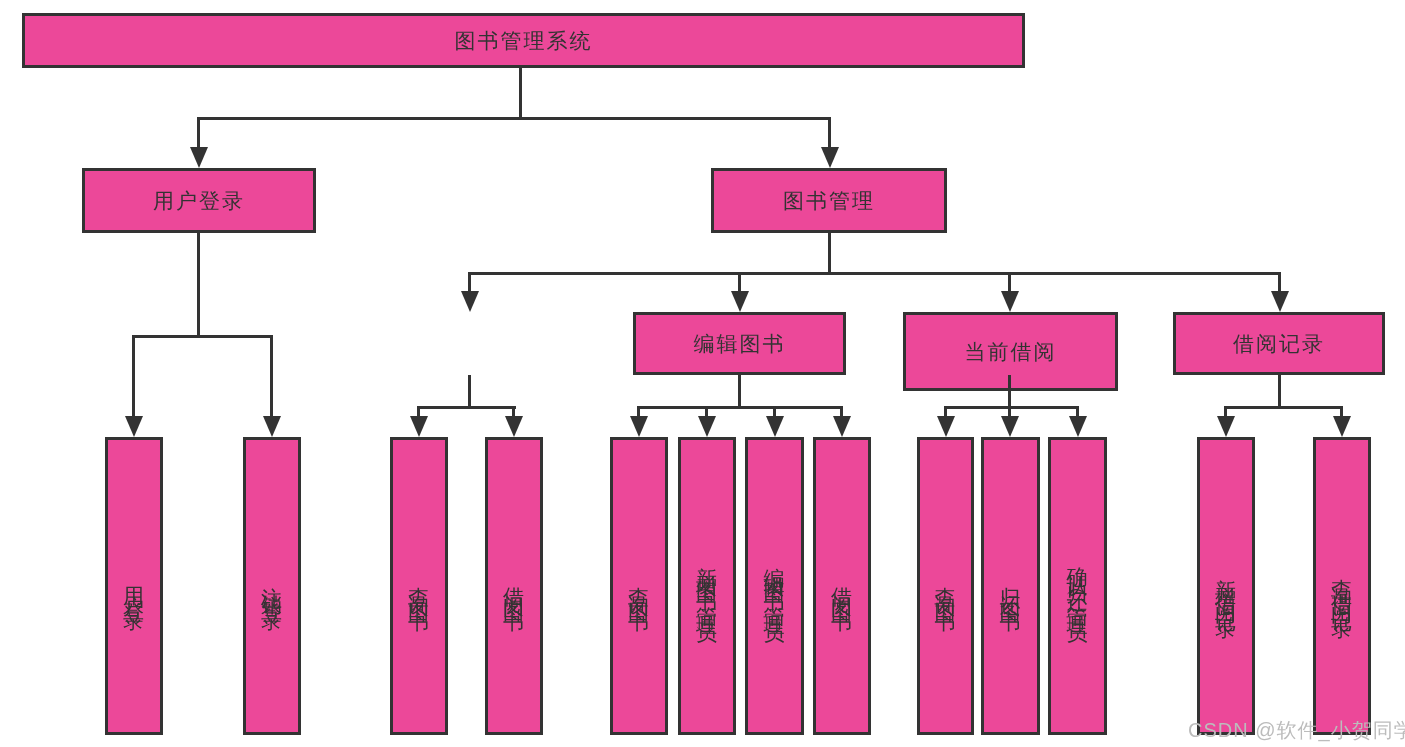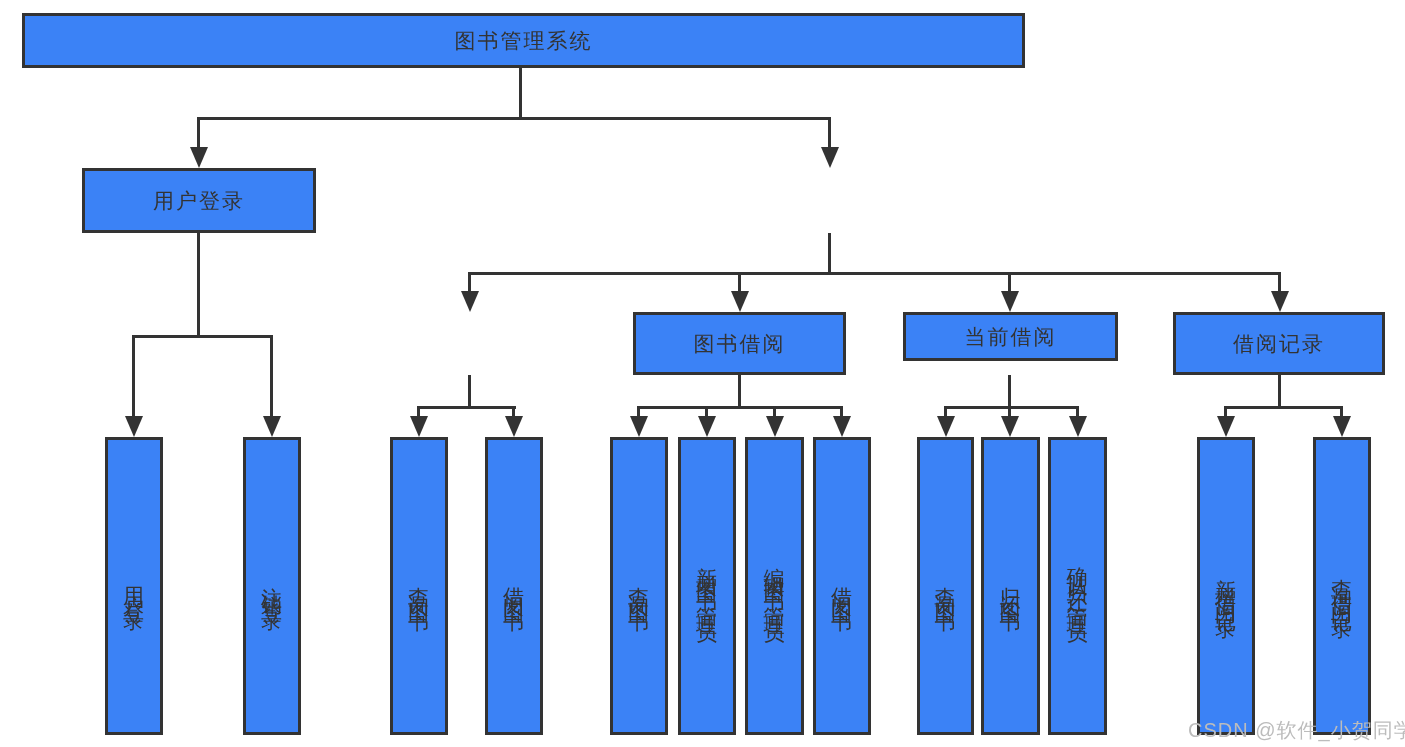--- a/index.html
+++ b/index.html
@@ -8,21 +8,21 @@
     width: 1405px;
     height: 747px;
     background: #ffffff;
     overflow: hidden;
     font-family: "Liberation Sans", "DejaVu Sans", sans-serif;
   }
   .box {
     position: absolute;
     box-sizing: border-box;
     border: 3px solid #333333;
-    background: #3b82f6;
+    background: #ec4899;
     display: flex;
     align-items: center;
     justify-content: center;
     color: #333333;
     font-size: 21px;
     letter-spacing: 2px;
   }
   .vbox span {
     writing-mode: vertical-rl;
     letter-spacing: 8px;
@@ -66,43 +66,46 @@
   <div class="vline" style="left:519px; top:68px; height:50px;"></div>
   <div class="hline" style="left:197px; top:117px; width:634px;"></div>
   <div class="vline" style="left:197px; top:117px; height:31px;"></div>
   <div class="arrow" style="left:190px; top:147px;"></div>
   <div class="vline" style="left:828px; top:117px; height:31px;"></div>
   <div class="arrow" style="left:821px; top:147px;"></div>
 
   <div class="box" style="left:82px; top:168px; width:234px; height:65px;">
     <span>用户登录</span>
   </div>
+  <div class="box" style="left:711px; top:168px; width:236px; height:65px;">
+    <span>图书管理</span>
+  </div>
 
   <div class="vline" style="left:197px; top:233px; height:105px;"></div>
   <div class="hline" style="left:132px; top:335px; width:141px;"></div>
   <div class="vline" style="left:132px; top:335px; height:82px;"></div>
   <div class="arrow" style="left:125px; top:416px;"></div>
   <div class="vline" style="left:270px; top:335px; height:82px;"></div>
   <div class="arrow" style="left:263px; top:416px;"></div>
 
   <div class="vline" style="left:828px; top:233px; height:42px;"></div>
   <div class="hline" style="left:468px; top:272px; width:813px;"></div>
   <div class="vline" style="left:468px; top:272px; height:20px;"></div>
   <div class="arrow" style="left:461px; top:291px;"></div>
   <div class="vline" style="left:738px; top:272px; height:20px;"></div>
   <div class="arrow" style="left:731px; top:291px;"></div>
   <div class="vline" style="left:1008px; top:272px; height:20px;"></div>
   <div class="arrow" style="left:1001px; top:291px;"></div>
   <div class="vline" style="left:1278px; top:272px; height:20px;"></div>
   <div class="arrow" style="left:1271px; top:291px;"></div>
 
   <div class="box" style="left:633px; top:312px; width:213px; height:63px;">
-    <span>图书借阅</span>
+    <span>编辑图书</span>
   </div>
-  <div class="box" style="left:903px; top:312px; width:215px; height:49px;">
+  <div class="box" style="left:903px; top:312px; width:215px; height:79px;">
     <span>当前借阅</span>
   </div>
   <div class="box" style="left:1173px; top:312px; width:212px; height:63px;">
     <span>借阅记录</span>
   </div>
 
   <div class="vline" style="left:468px; top:375px; height:34px;"></div>
   <div class="hline" style="left:417px; top:406px; width:99px;"></div>
   <div class="vline" style="left:417px; top:406px; height:12px;"></div>
   <div class="arrow" style="left:410px; top:416px;"></div>

